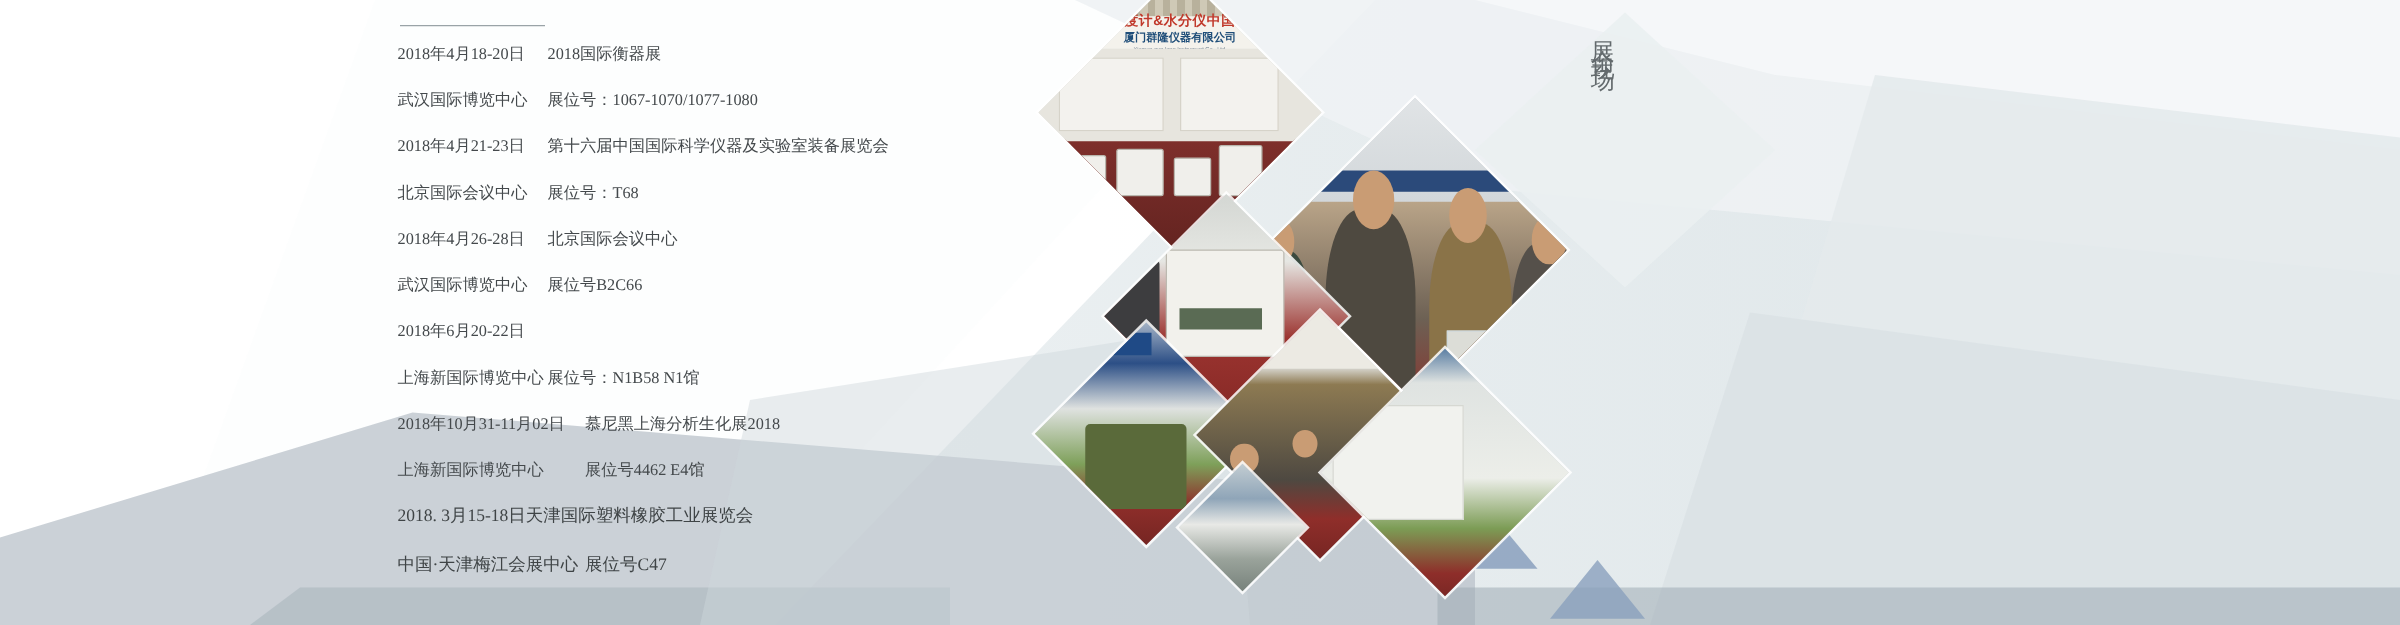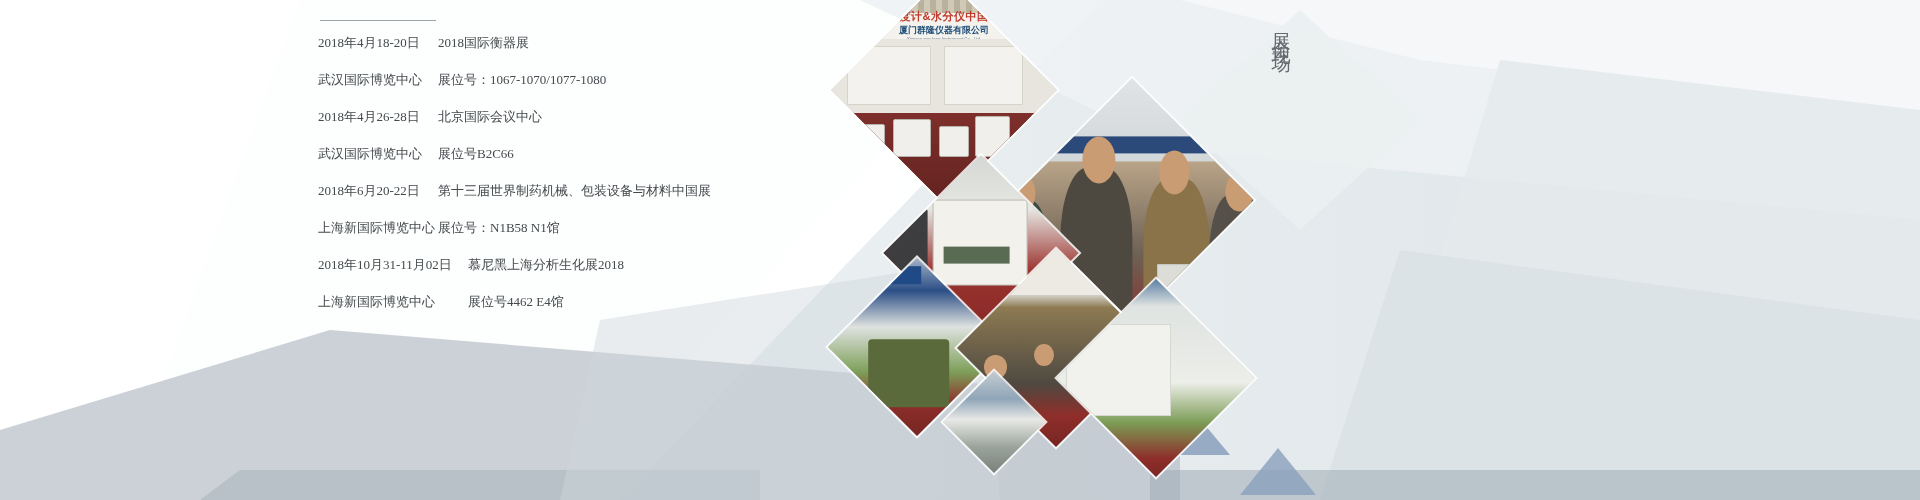--- a/index.html
+++ b/index.html
@@ -160,55 +160,71 @@
       <div class="event-line">
         <span class="e-date">2018年4月18-20日</span>
         <span class="e-name">2018国际衡器展</span>
       </div>
       <div class="event-line">
         <span class="e-venue">武汉国际博览中心</span>
         <span class="e-booth">展位号：1067-1070/1077-1080</span>
       </div>
     </div>
 
+    <div class="event">
+      <div class="event-line">
+        <span class="e-date">2018年4月21-23日</span>
+        <span class="e-name">第十六届中国国际科学仪器及实验室装备展览会</span>
+      </div>
+      <div class="event-line">
+        <span class="e-venue">北京国际会议中心</span>
+        <span class="e-booth">展位号：T68</span>
+      </div>
+    </div>
 
     <div class="event">
       <div class="event-line">
         <span class="e-date">2018年4月26-28日</span>
         <span class="e-name">北京国际会议中心</span>
       </div>
       <div class="event-line">
         <span class="e-venue">武汉国际博览中心</span>
         <span class="e-booth">展位号B2C66</span>
       </div>
     </div>
 
     <div class="event">
       <div class="event-line">
         <span class="e-date">2018年6月20-22日</span>
-        <span class="e-name">第十三届世界制药机械、包装设备与材料中国展</span>
       </div>
       <div class="event-line">
         <span class="e-venue">上海新国际博览中心</span>
         <span class="e-booth">展位号：N1B58  N1馆</span>
       </div>
     </div>
 
     <div class="event">
       <div class="event-line">
         <span class="e-date wide">2018年10月31-11月02日</span>
         <span class="e-name">慕尼黑上海分析生化展2018</span>
       </div>
       <div class="event-line">
         <span class="e-venue wide">上海新国际博览中心</span>
         <span class="e-booth">展位号4462  E4馆</span>
       </div>
     </div>
 
     <div class="event last">
+      <div class="event-line">
+        <span class="single">2018. 3月15-18日天津国际塑料橡胶工业展览会</span>
+      </div>
+      <div class="event-line">
+        <span class="e-venue wide">中国·天津梅江会展中心</span>
+        <span class="e-booth">展位号C47</span>
+      </div>
     </div>
 
   </div>
 
   <div id="vertical-label">展会现场</div>
 
   <div id="collage">
 
     <div class="dia" style="left:24px;top:22px;width:160px;height:160px;">
       <div class="inner">

